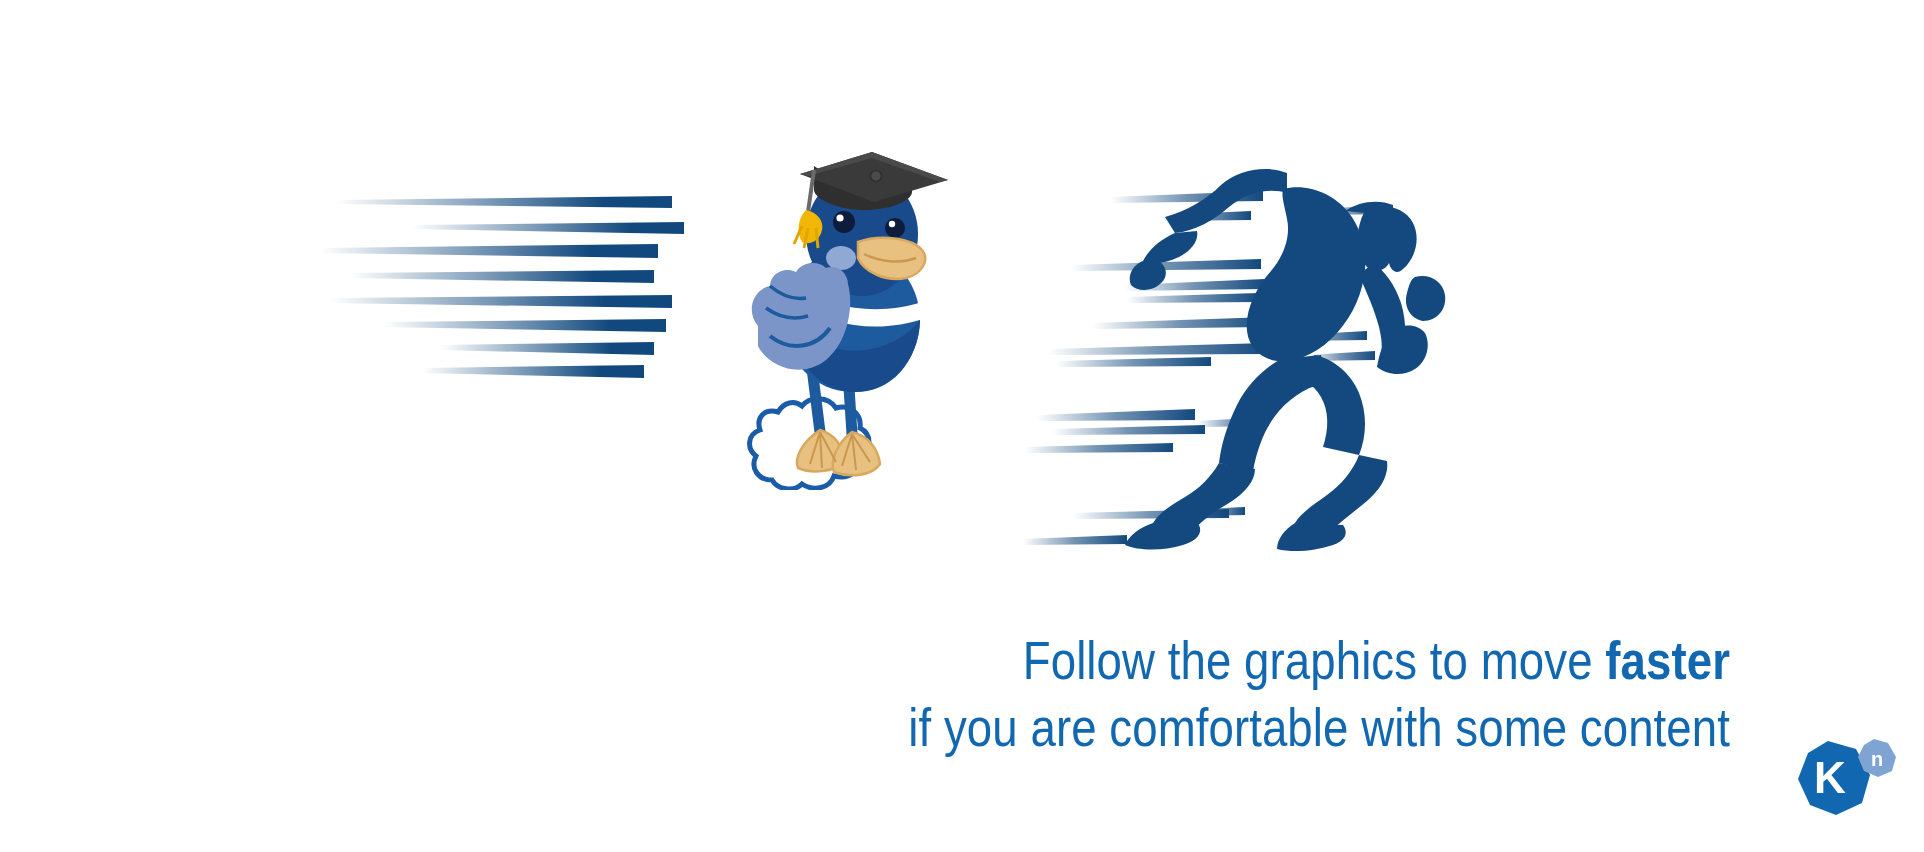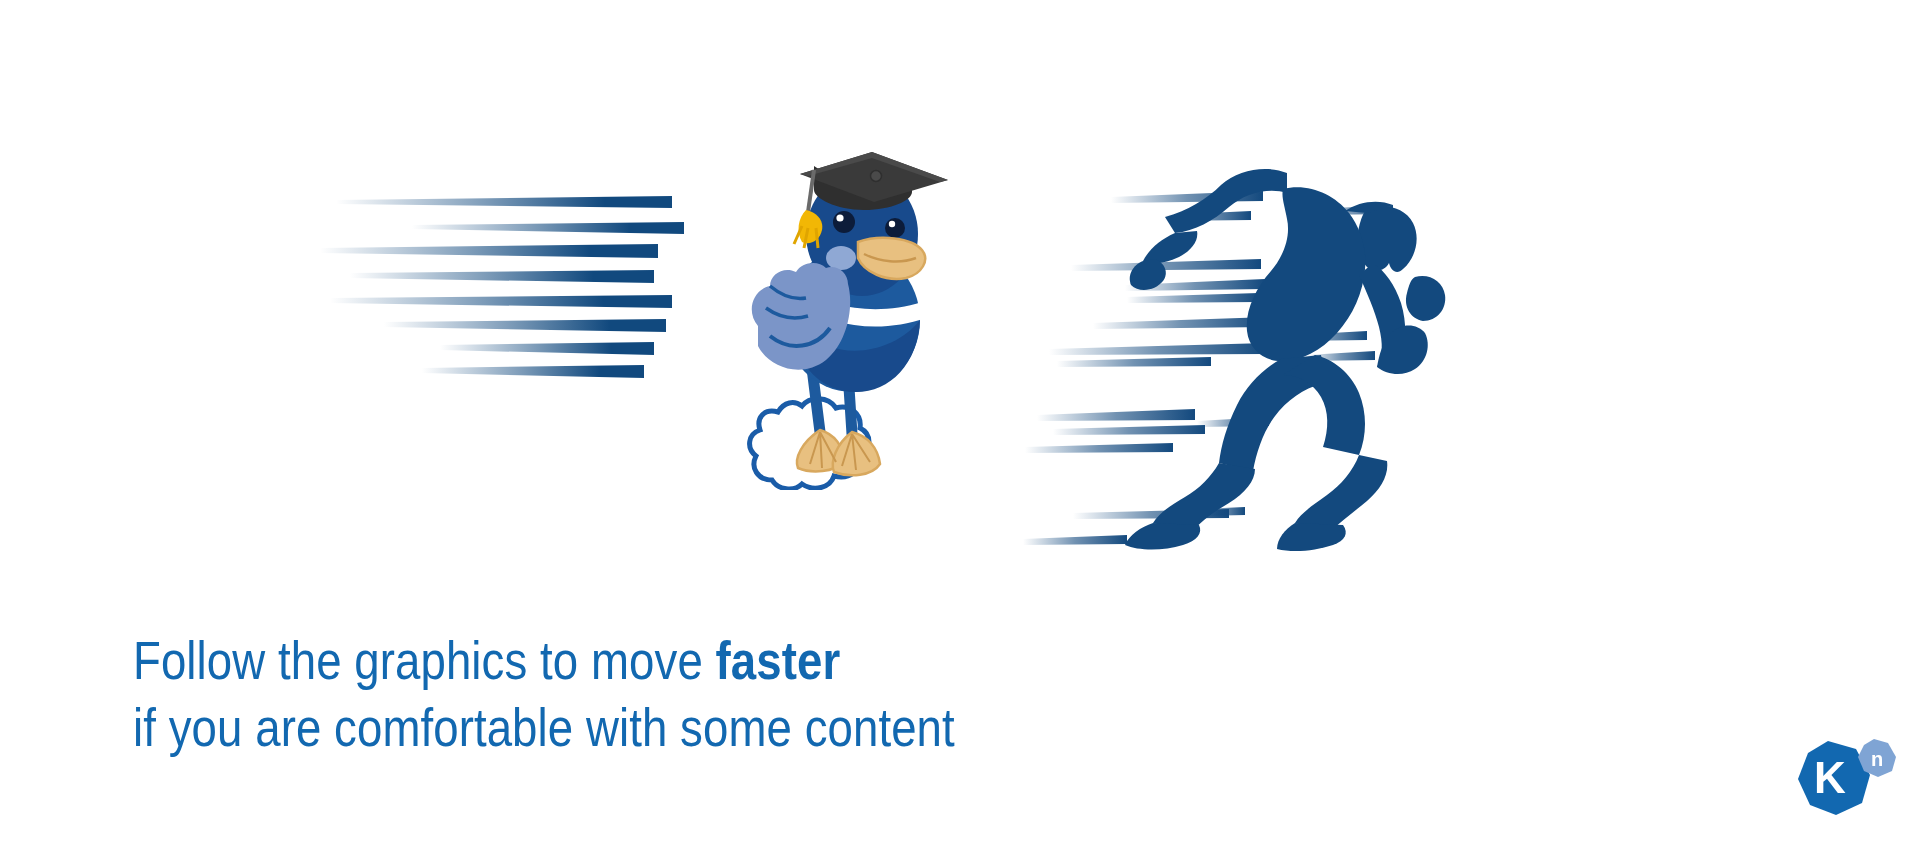--- a/index.html
+++ b/index.html
@@ -50,24 +50,24 @@
     position: absolute;
     left: 1015px;
     top: 165px;
     width: 460px;
     height: 390px;
   }
 
   
   .caption {
     position: absolute;
-    left: 4px;
+    left: 16px;
     top: 628px;
     width: 1843px;
-    text-align: left;
+    text-align: right;
     line-height: 1.26;
     letter-spacing: 0.1px;
   }
   .caption-line {
     display: block;
     font-family: "Liberation Sans", sans-serif;
     font-size: 53px;
     font-weight: 400;
     color: #1268B0;
     transform: scaleX(0.86);

